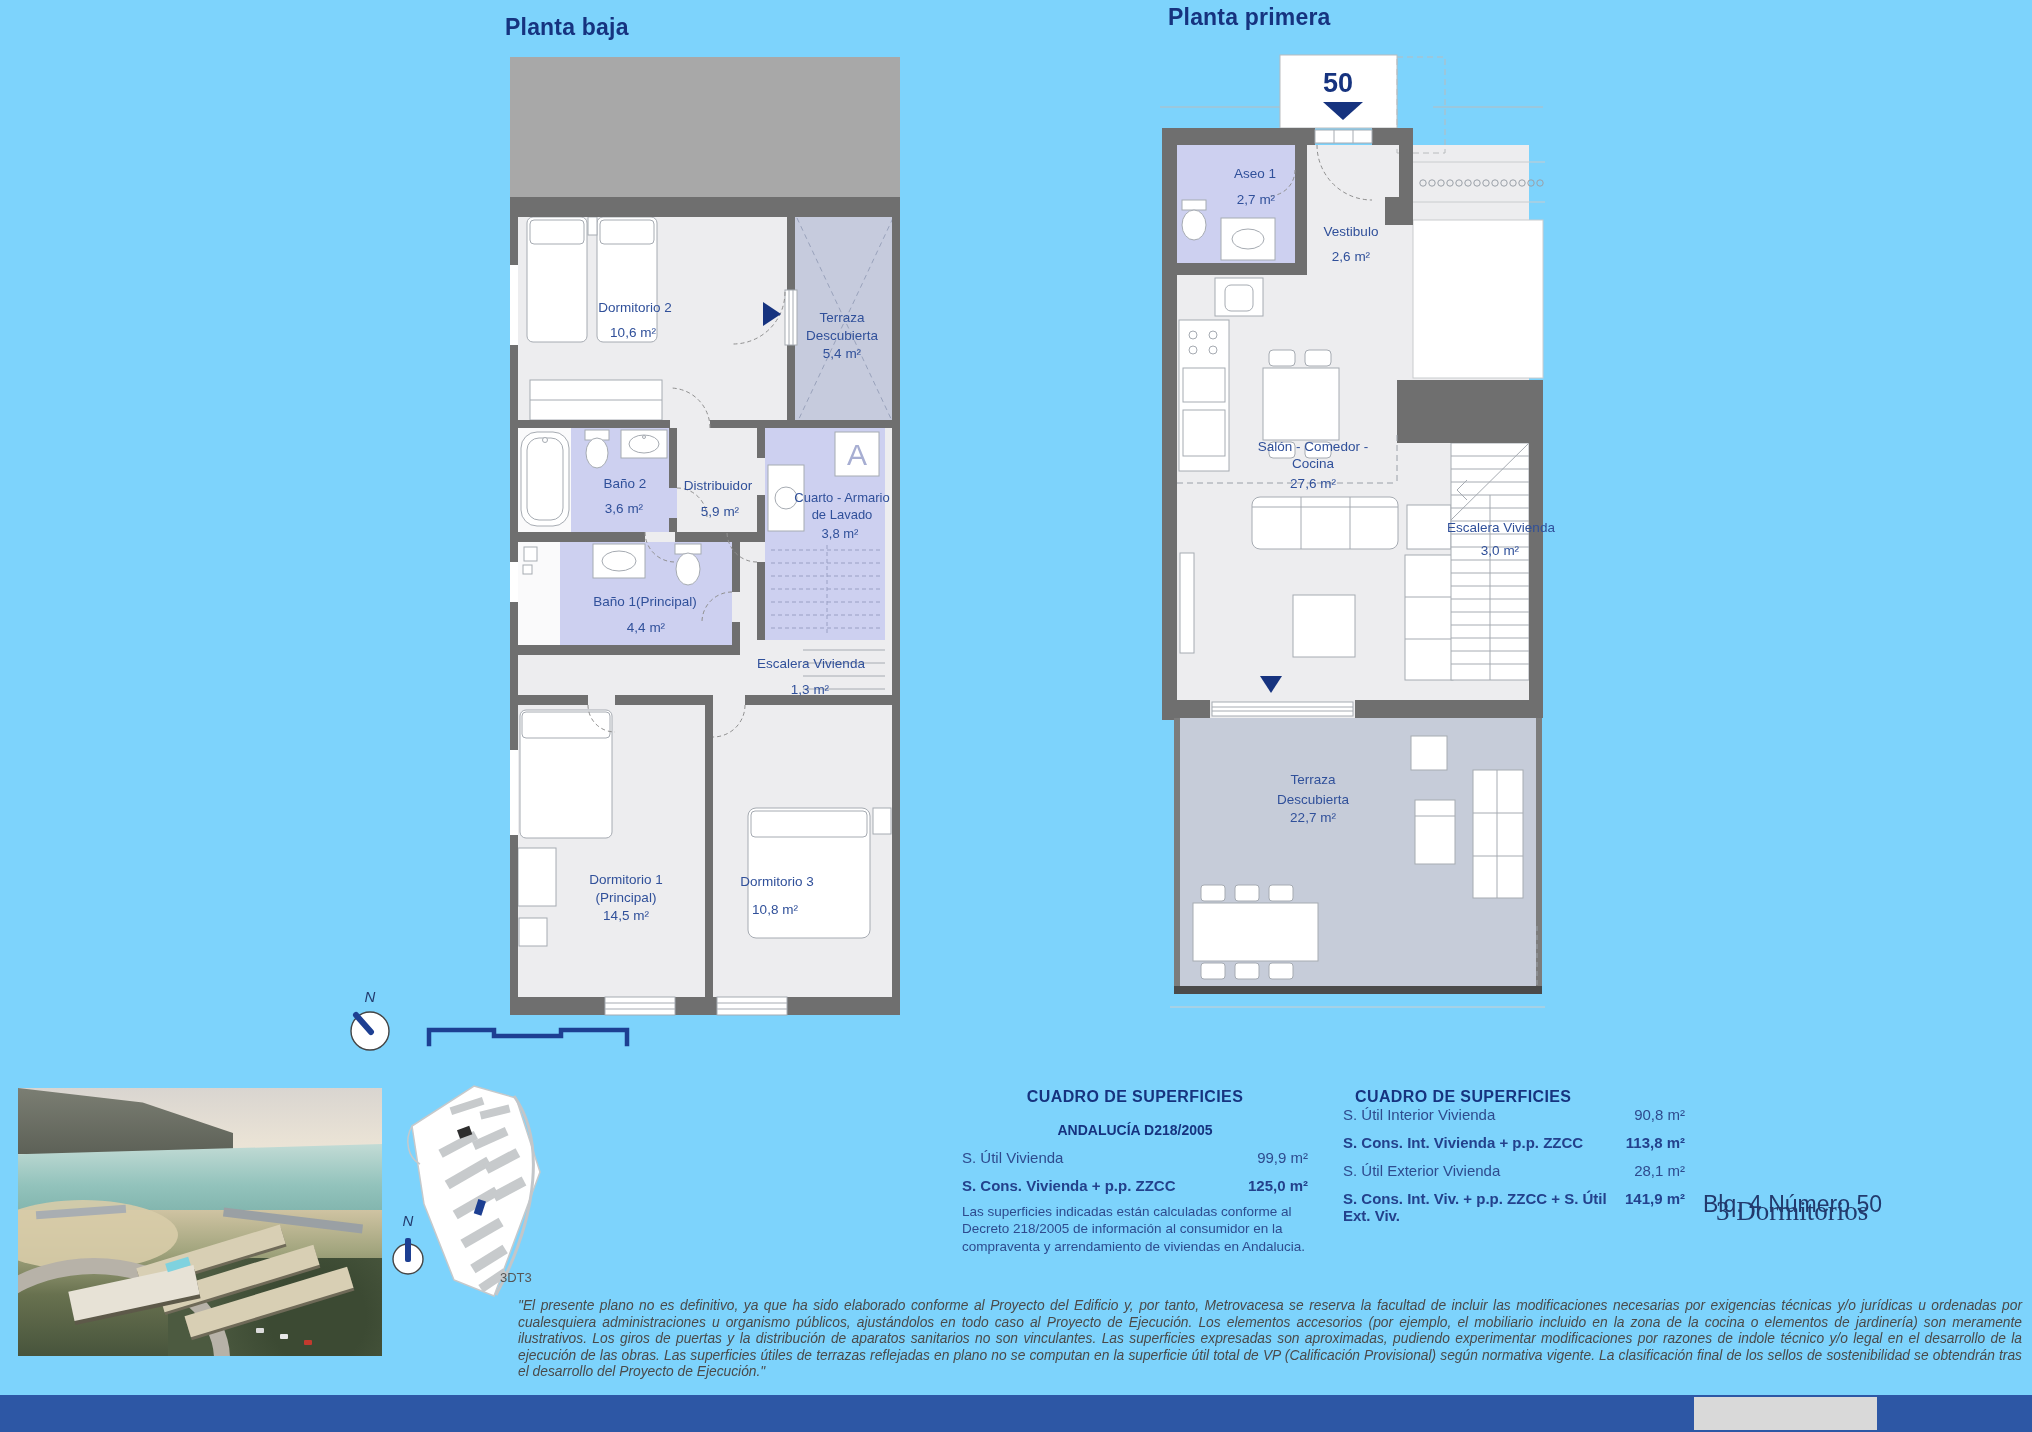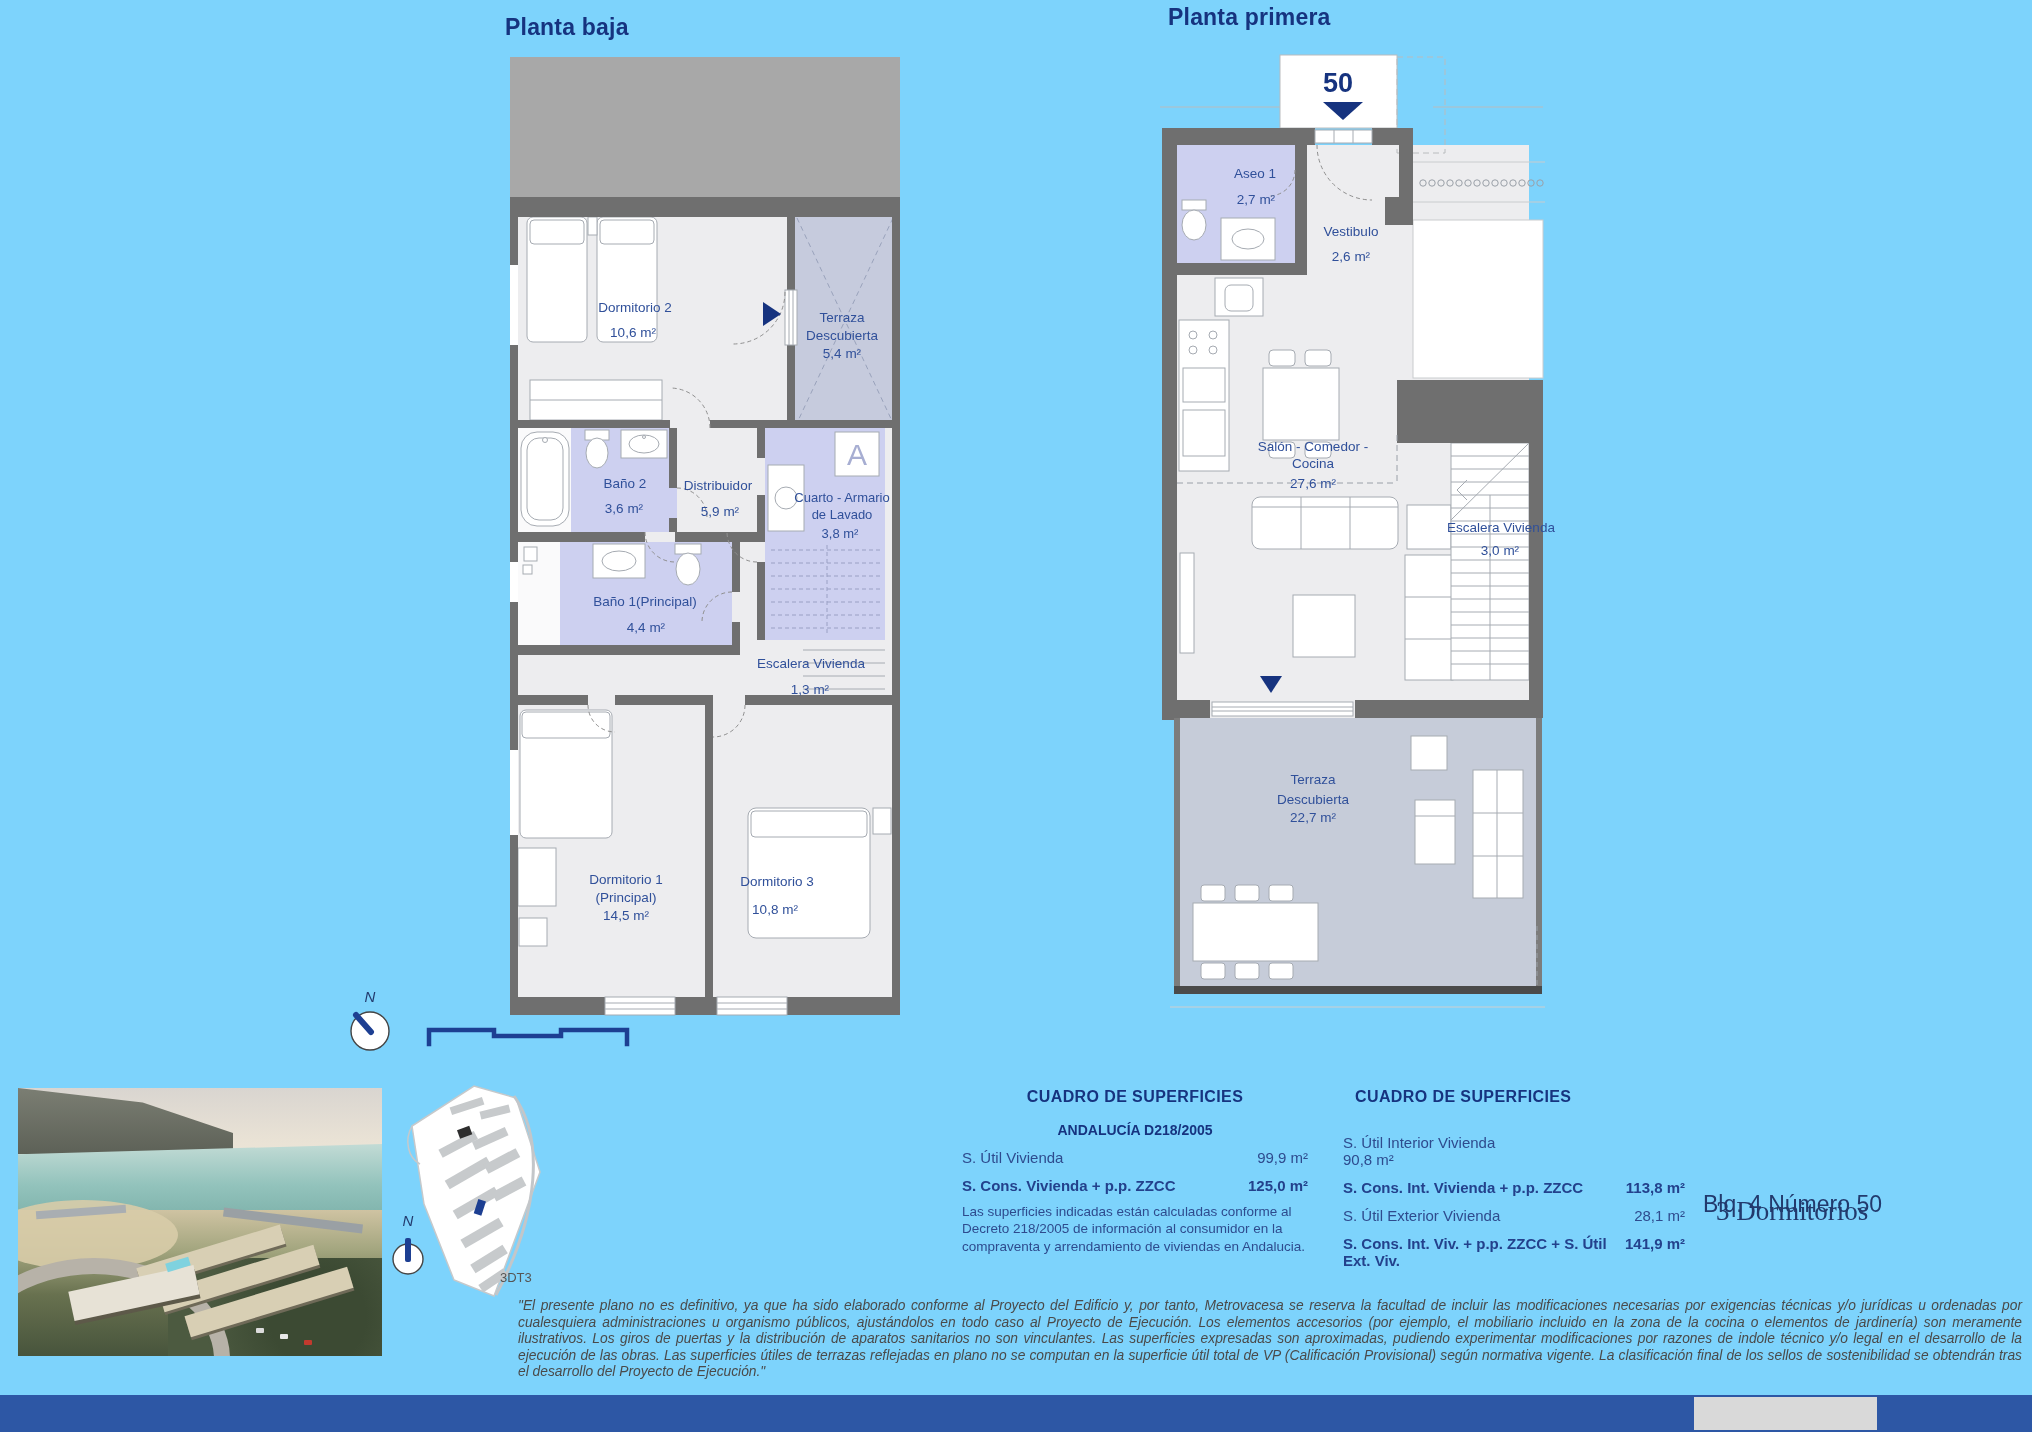--- a/index.html
+++ b/index.html
@@ -420,21 +420,21 @@
     </div>
     <div class="srow bold">
       <span class="lbl">S. Cons. Vivienda + p.p. ZZCC</span>
       <span class="val">125,0 m²</span>
     </div>
     <div class="note">Las superficies indicadas están calculadas conforme al Decreto 218/2005 de información al consumidor en la compraventa y arrendamiento de viviendas en Andalucia.</div>
   </div>
 
   <div class="tbl" style="left:1343px;top:1088px;width:342px;">
     <div class="tbl-title" style="padding-left:12px;">CUADRO DE SUPERFICIES</div>
-    <div class="srow" style="margin-top:28px;flex-direction:column;">
+    <div class="srow" style="margin-top:0;">
       <span class="lbl">S. Útil Interior Vivienda</span>
       <span class="val">90,8 m²</span>
     </div>
     <div class="srow bold">
       <span class="lbl">S. Cons. Int. Vivienda + p.p. ZZCC</span>
       <span class="val">113,8 m²</span>
     </div>
     <div class="srow">
       <span class="lbl">S. Útil Exterior Vivienda</span>
       <span class="val">28,1 m²</span>

